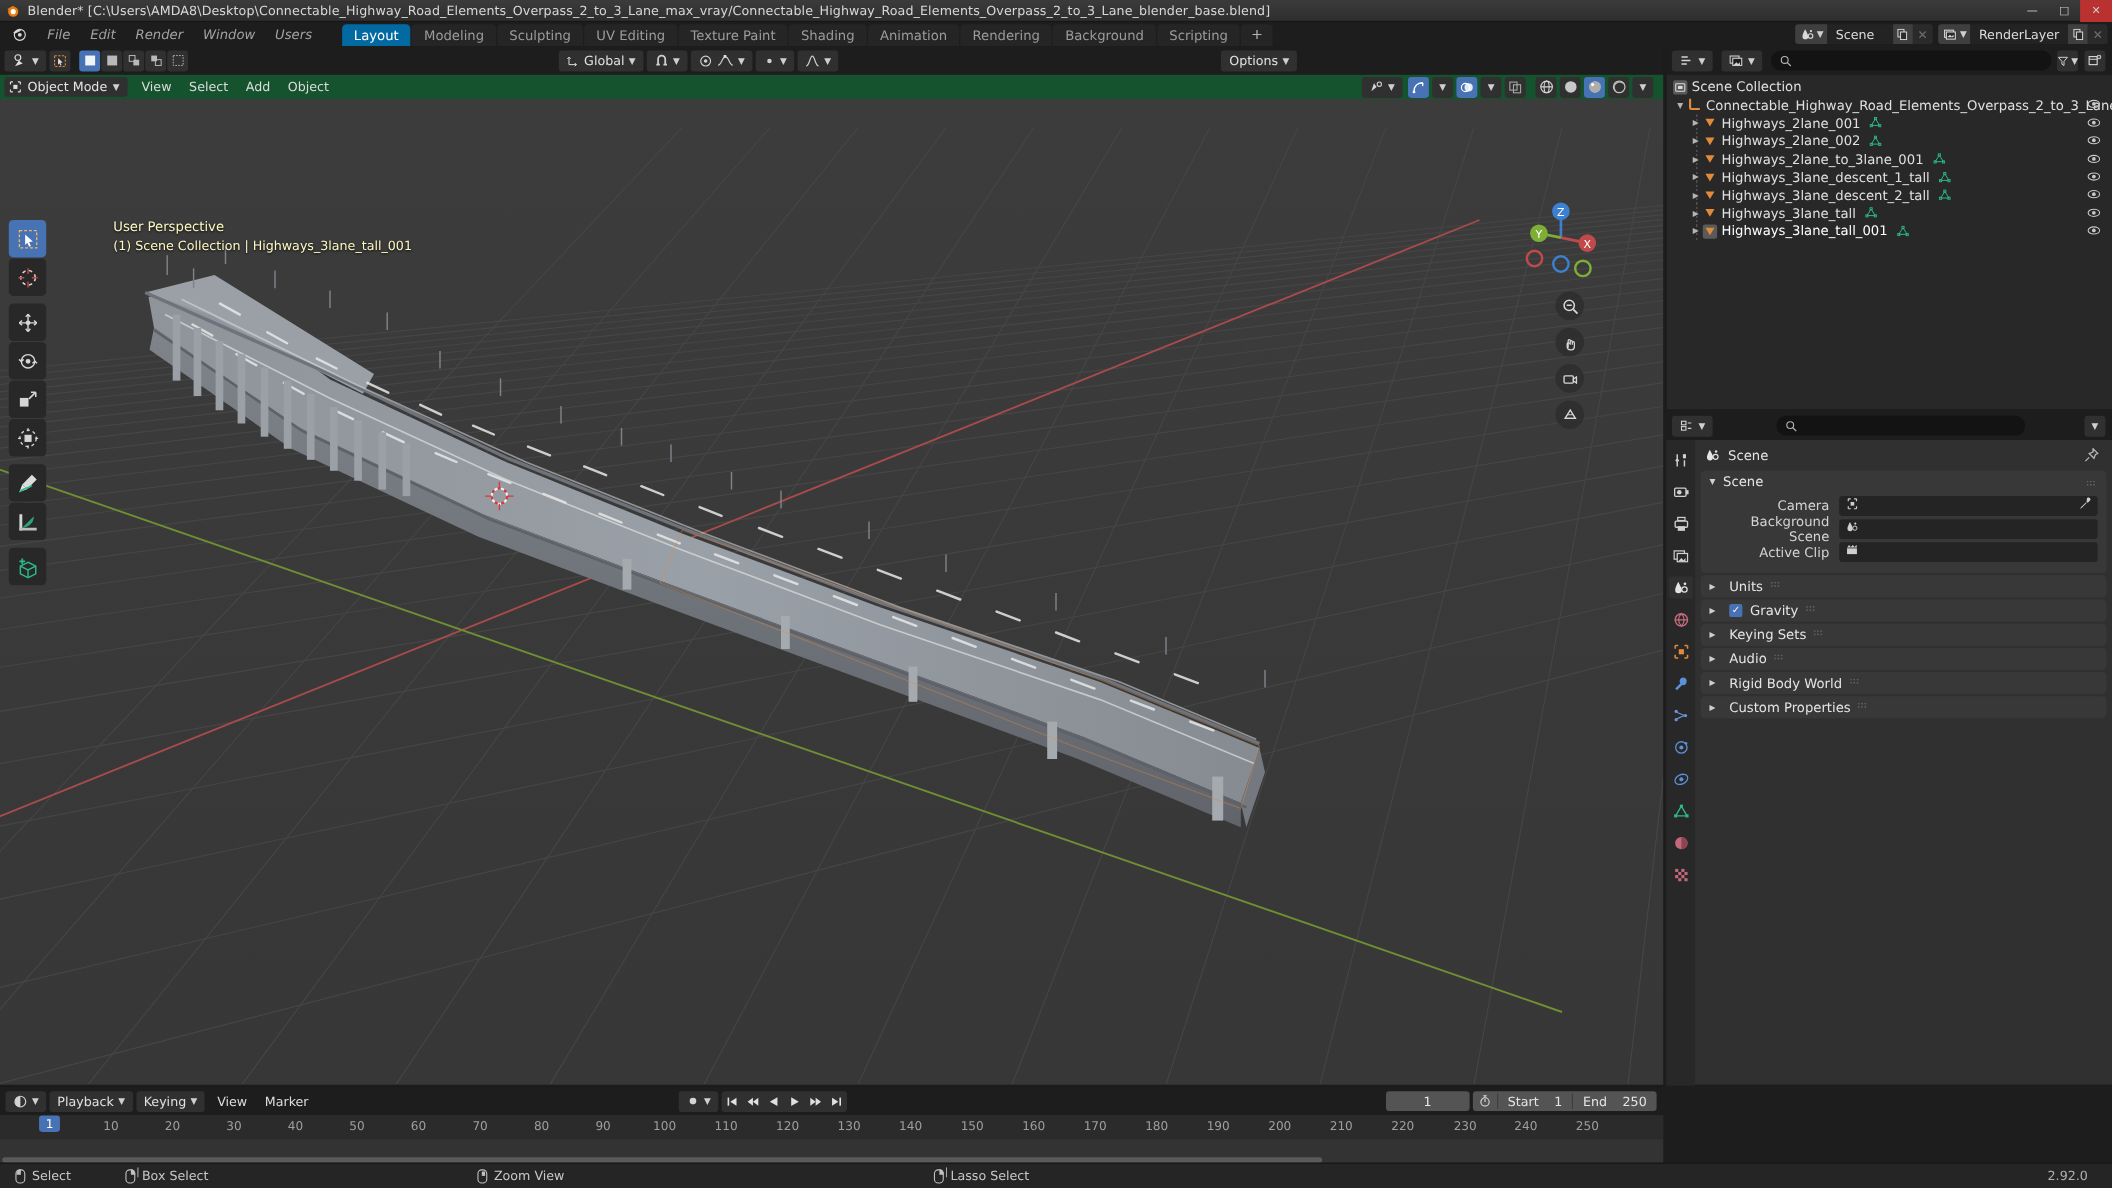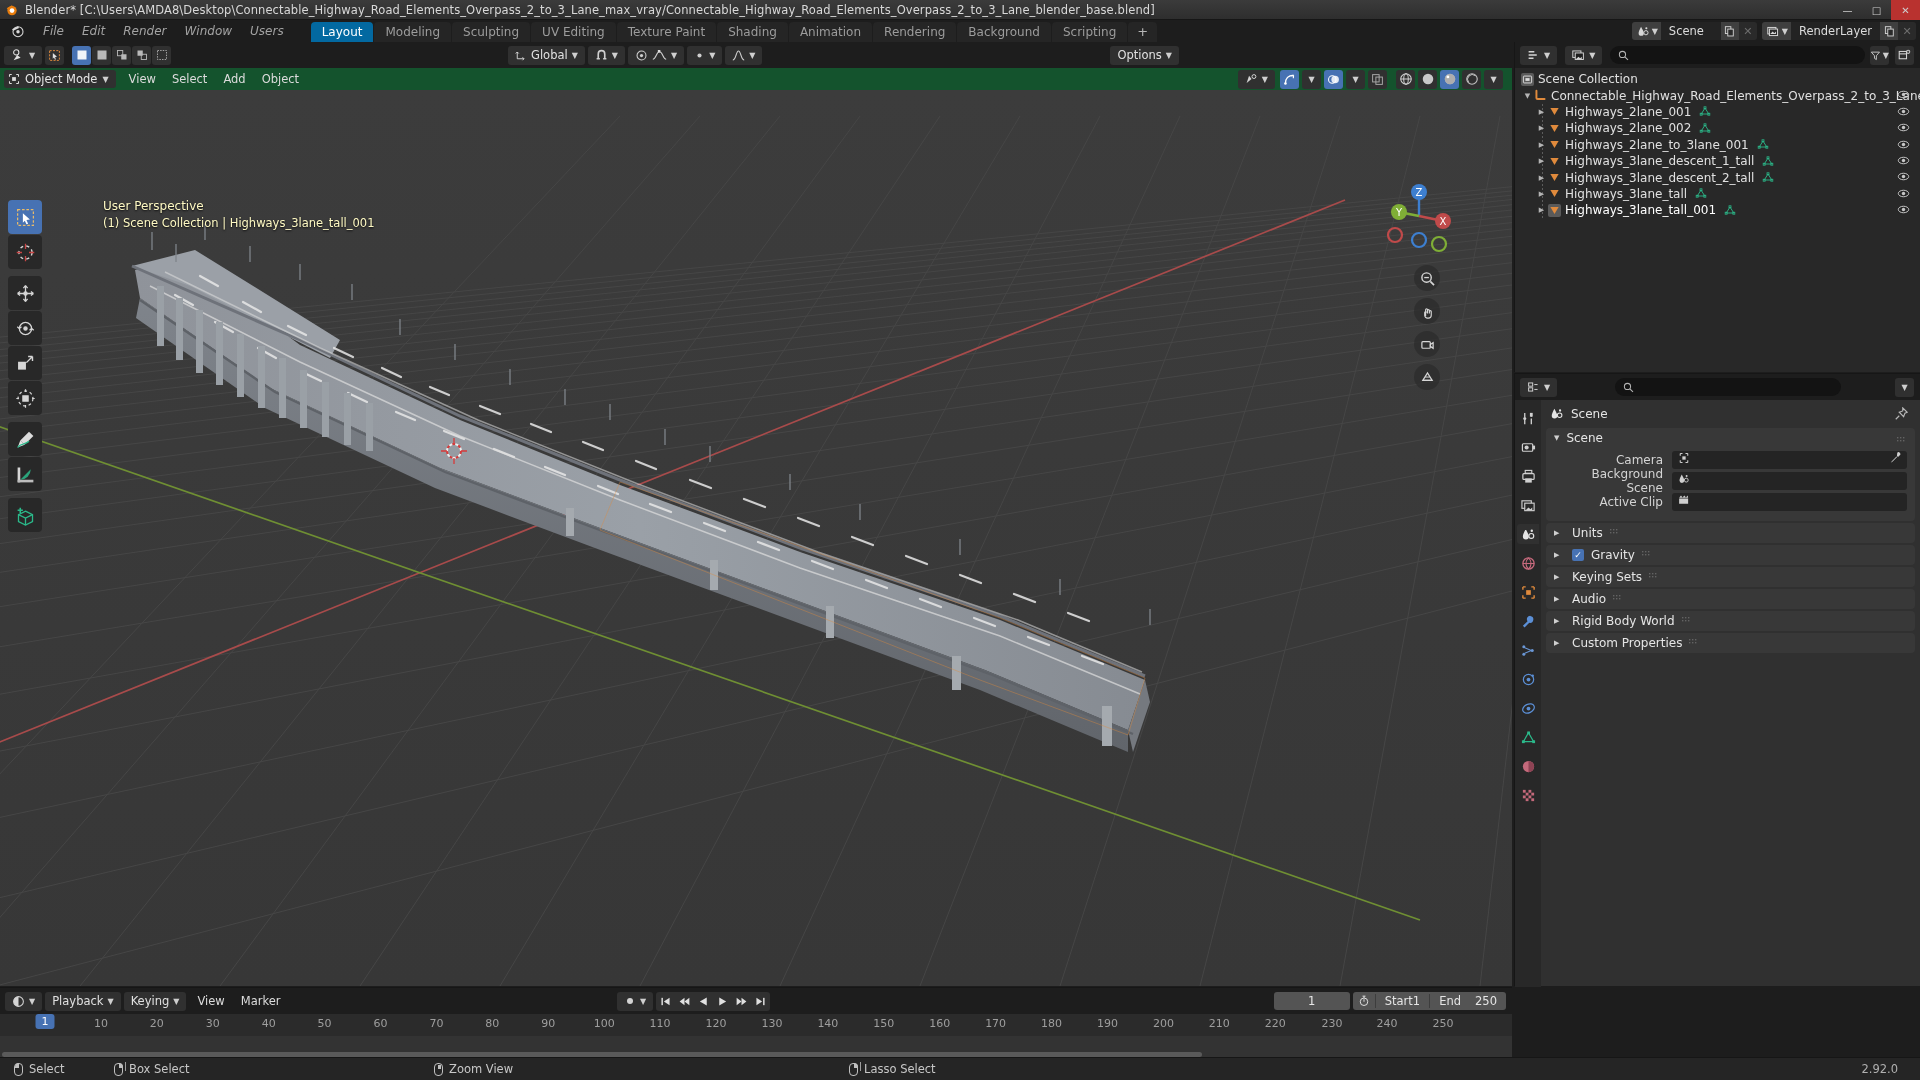--- a/index.html
+++ b/index.html
@@ -1251,21 +1251,21 @@
 
       <div style="position:absolute; right:6px; display:flex; align-items:center; gap:3px;">
         <div class="frmfield" style="width:76px;">1</div>
         <div style="display:flex; align-items:center; background:#545454; border-radius:3px; height:18px;">
           <div style="width:22px;display:flex;align-items:center;justify-content:center;">
             <svg width="12" height="12" viewBox="0 0 16 16">
                 <circle cx="8" cy="9" r="5" fill="none" stroke="#e0e0e0" stroke-width="1.3"></circle>
                 <path d="M8 9 V5.6 M6 1.5 h4 M8 1.5 V4" stroke="#e0e0e0" stroke-width="1.3"></path>
               </svg>
           </div>
-          <div style="display:flex;align-items:center;padding:0 9px;border-left:1px solid #3d3d3d;">
+          <div style="display:flex;align-items:center;gap:14px;padding:0 9px;border-left:1px solid #3d3d3d;">
             <span style="font-size:11.5px;">Start</span>
             <span style="font-size:11.5px;">1</span>
           </div>
           <div style="display:flex;align-items:center;gap:14px;padding:0 9px;border-left:1px solid #3d3d3d;">
             <span style="font-size:11.5px;">End</span>
             <span style="font-size:11.5px;">250</span>
           </div>
         </div>
       </div>
     </div>

